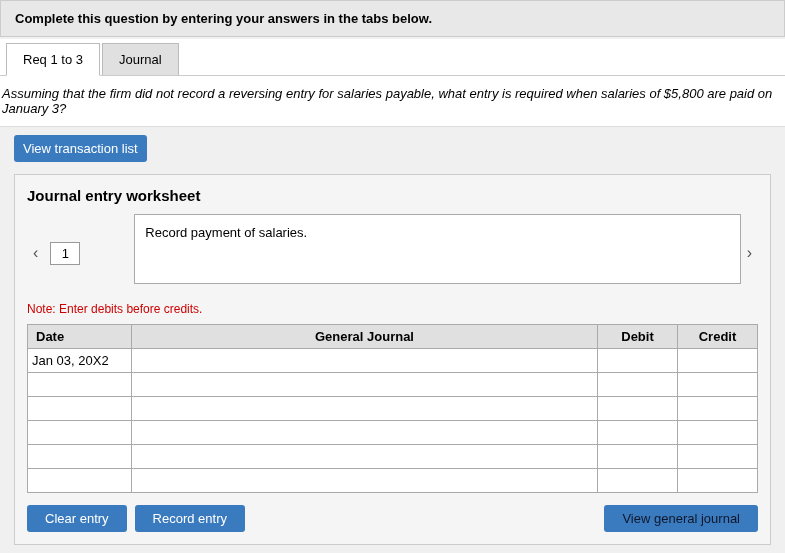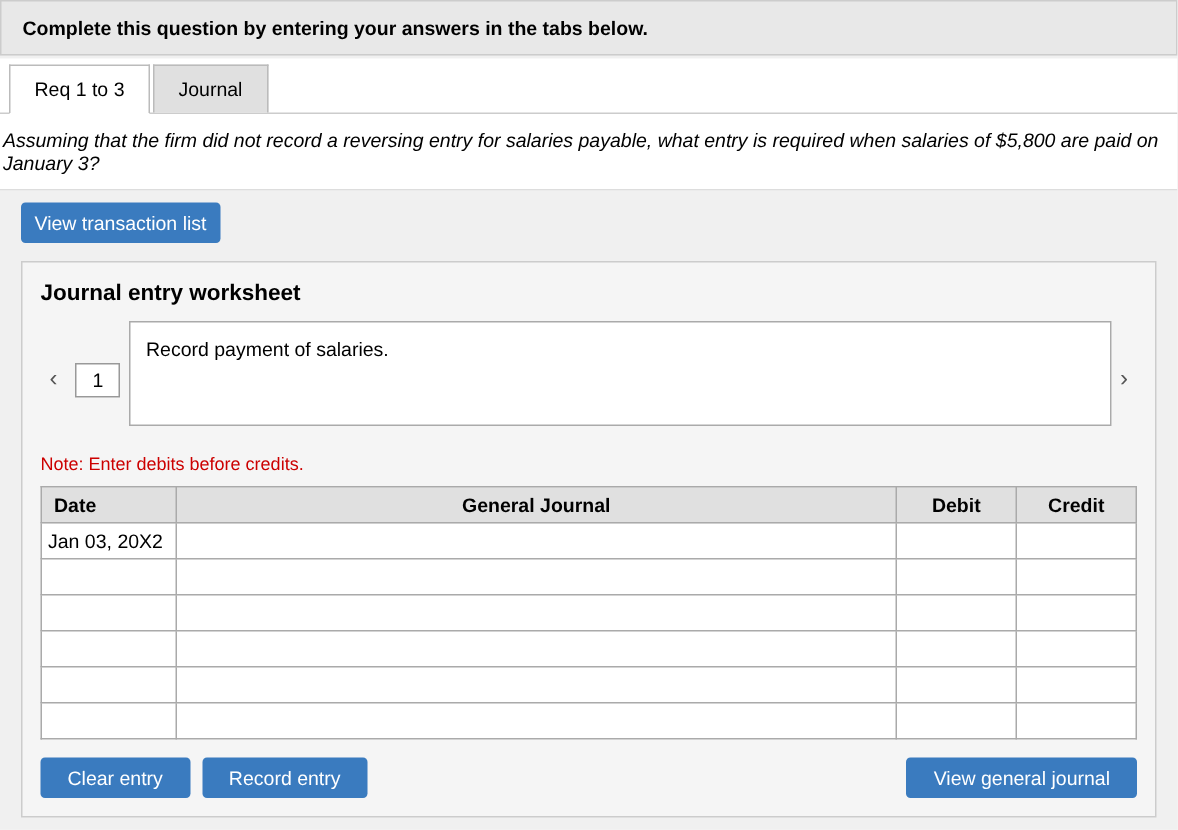--- a/index.html
+++ b/index.html
@@ -145,21 +145,21 @@
     }
 
     .journal-table td input {
       border: none;
       outline: none;
       width: 100%;
       font-size: 13px;
       background: transparent;
     }
 
-    .journal-table .date-col { width: 90px; }
+    .journal-table .date-col { width: 104px; }
     .journal-table .debit-col { width: 80px; }
     .journal-table .credit-col { width: 80px; }
 
     .btn-row {
       display: flex;
       align-items: center;
       margin-top: 12px;
       gap: 8px;
     }
 
@@ -168,33 +168,34 @@
       color: #fff;
       border: none;
       padding: 6px 18px;
       font-size: 13px;
       cursor: pointer;
       border-radius: 3px;
     }
 
     .btn-blue-outline {
       background: #3a7bbf;
-      color: #ffffff;
+      color: #0f172a;
       border: none;
       padding: 6px 18px;
       font-size: 13px;
       cursor: pointer;
       border-radius: 3px;
       margin-left: auto;
     }
 
     .nav-desc-row {
       display: flex;
       align-items: flex-end;
       width: 100%;
+      margin-left: 48px;
     }
   </style>
 </head>
 <body>
 
 
 
 <div class="top-instruction">
   <span>Complete this question by entering your answers in the tabs below.</span>
 </div>

